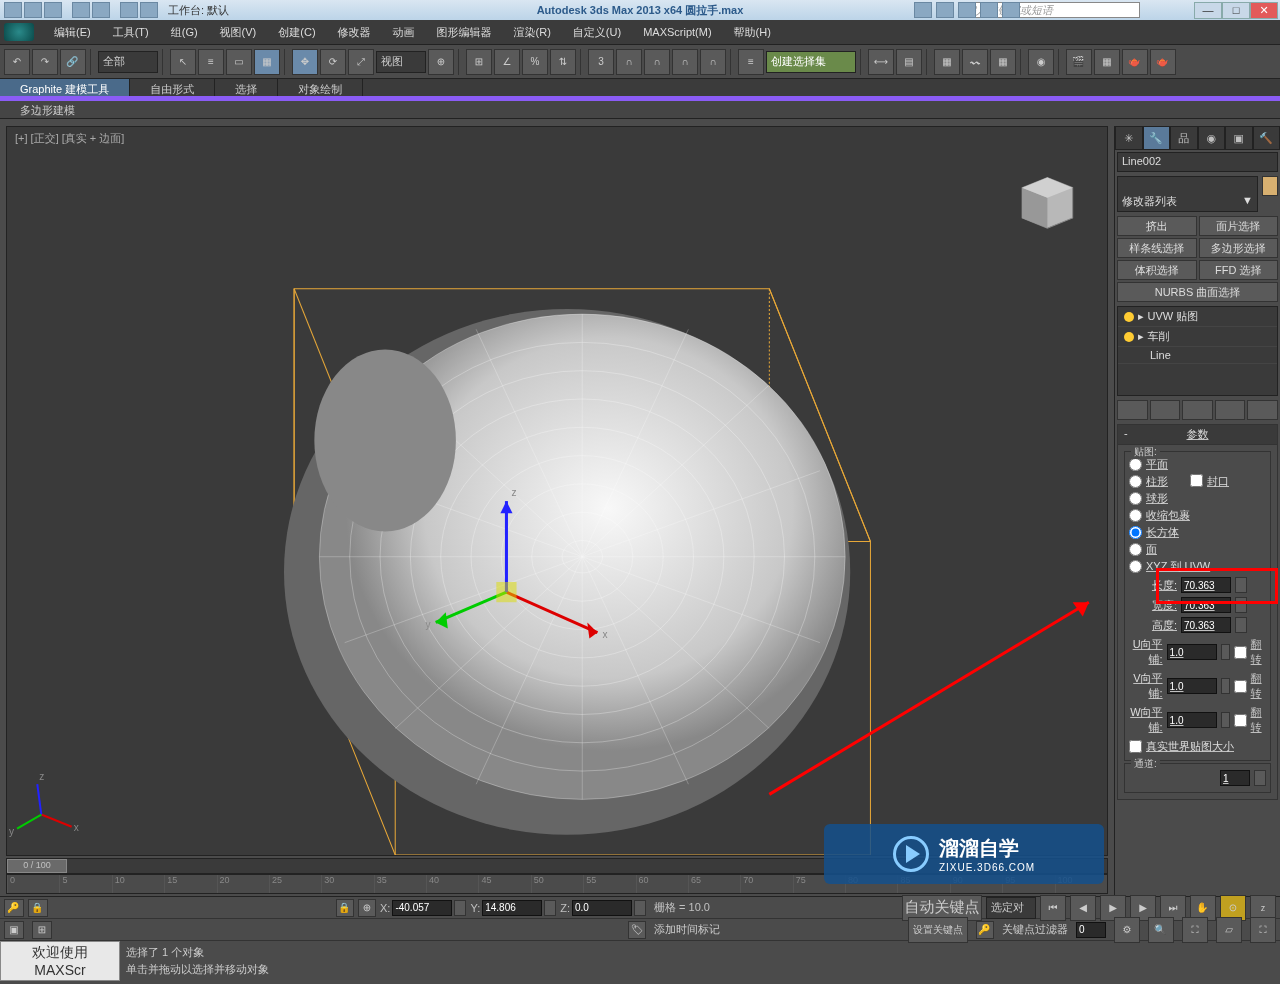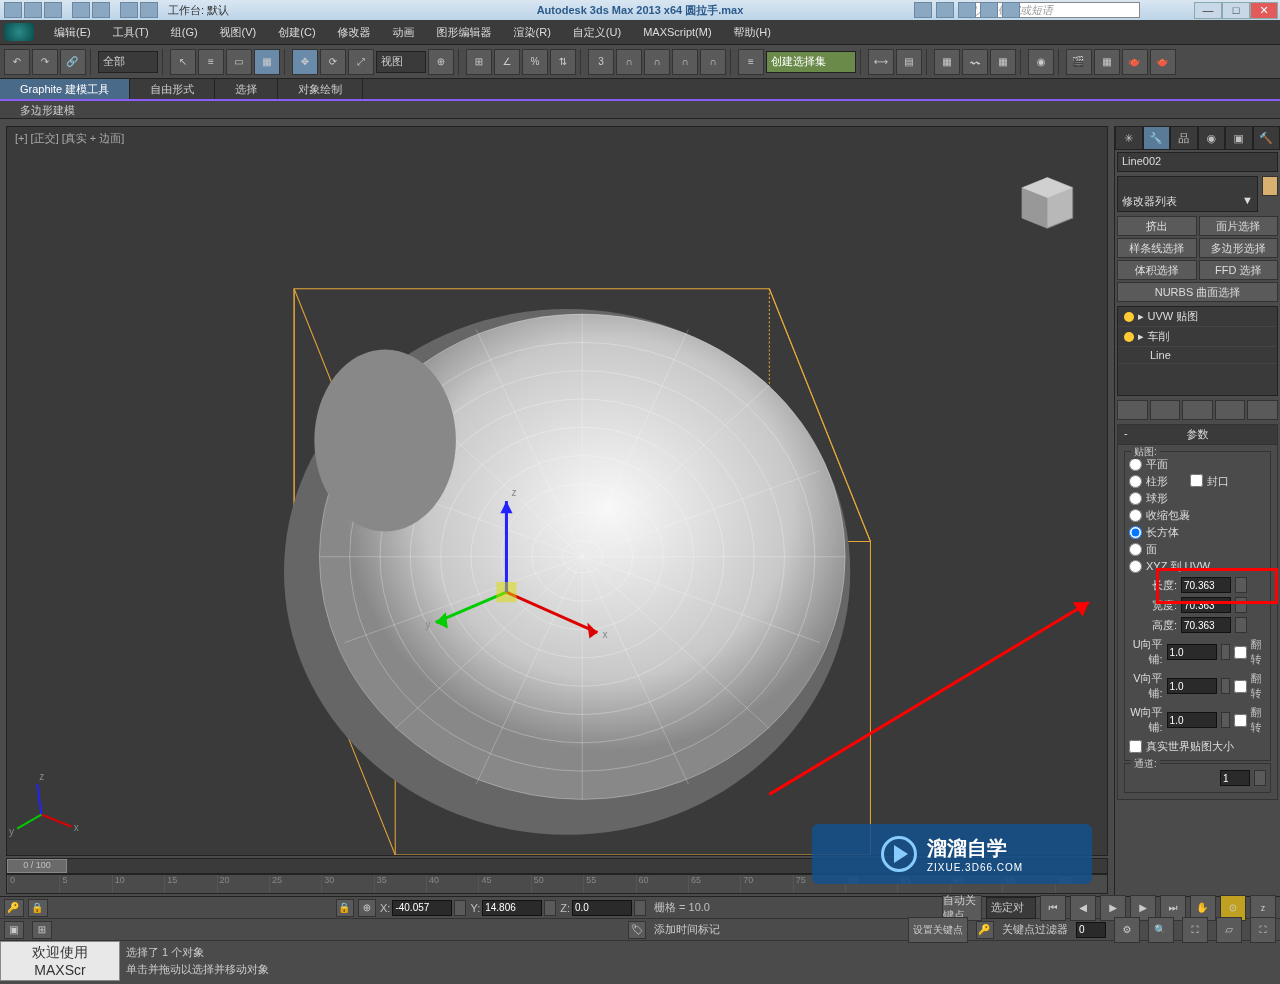--- a/index.html
+++ b/index.html
@@ -25,21 +25,21 @@
 .menubar .mitem { padding:0 10px; color:#ddd; cursor:pointer; }
 
 
 .maintb { height:34px; background:#4b4b4b; border-bottom:1px solid #222; display:flex; align-items:center; padding:0 4px; gap:2px; }
 .tbtn { width:26px; height:26px; background:#5a5a5a; border:1px solid #333; display:inline-flex; align-items:center; justify-content:center; color:#ccc; font-size:10px; }
 .tbtn.active { background:#6a8aaa; }
 .tsep { width:4px; height:26px; border-left:1px solid #333; margin:0 2px; }
 .tdrop { height:22px; background:#3a3a3a; border:1px solid #222; color:#ccc; padding:8px 4px; display:inline-flex; align-items:center; }
 
 
-.ribbon { height:22px; background:#3b3b3b; border-bottom:2px solid #8b5cf6; display:flex; }
+.ribbon { height:22px; background:#3b3b3b; border-bottom:5px solid #8b5cf6; display:flex; }
 .ribbon .tab { padding:3px 20px; color:#ccc; border-right:1px solid #222; cursor:pointer; }
 .ribbon .tab.active { background:#4a6a8a; color:#fff; }
 .ribbon2 { height:18px; background:#454545; border-bottom:1px solid #222; padding:2px 20px; color:#ccc; }
 
 
 .viewport { position:absolute; left:6px; top:126px; right:172px; bottom:128px; background:#3a3a3a; border:1px solid #222; }
 .viewport .vplabel { position:absolute; top:4px; left:8px; color:#aaa; font-size:11px; }
 .viewport svg { width:100%; height:100%; }
 
 
@@ -49,21 +49,21 @@
 .objname { height:20px; background:#3a3a3a; border:1px solid #222; margin:2px; padding:2px 4px; color:#ddd; }
 .moddrop { height:20px; background:#3a3a3a; border:1px solid #222; margin:2px; padding:17px 4px; color:#ddd; display:flex; justify-content:space-between; }
 .modbtns { display:flex; flex-wrap:wrap; gap:2px; padding:2px;justify-content:center; }
 .modbtns button { flex:1 1 45%; height:20px; background:#5a5a5a; border:1px solid #333; color:#ddd; font-size:11px; }
 .modstack { height:90px; background:#3a3a3a; border:1px solid #222; margin:2px; overflow:auto; }
 .modstack .row { padding:2px 6px; color:#ddd; border-bottom:1px solid #444; display:flex; align-items:center; gap:4px; }
 .modstack .row .bulb { width:10px; height:10px; background:#ffcc33; border-radius:50%; }
 .stackbtns { height:24px; display:flex; gap:2px; padding:2px; }
 .stackbtns span { flex:1; background:#5a5a5a; border:1px solid #333; }
 
-.rollout { margin:2px; border:1px solid #333; background:#4b4b4b; }
+.rollout { margin:2px; border:1px solid #333; background:#4b4b4b;text-decoration:underline; }
 .rollout .rhead { background:#3a3a3a; padding:2px; text-align:center; color:#ddd; border-bottom:1px solid #333; position:relative; }
 .rollout .rhead::before { content:"-"; position:absolute; left:6px; }
 .rollout .rbody { padding:4px 6px; }
 .rollout .grp { border:1px solid #333; margin:2px 0; padding:4px; position:relative; }
 .rollout .grp .gtitle { position:absolute; top:-7px; left:6px; background:#4b4b4b; padding:0 3px; color:#ccc; font-size:10px; }
 .radio-row { display:flex; align-items:center; gap:4px; padding:1px 0; color:#ddd; }
 .radio-row input { margin:0; }
 .num-row { display:flex; align-items:center; gap:4px; padding:2px 0; }
 .num-row label { width:48px; text-align:right; color:#ddd; }
 .spinner { width:50px; height:16px; background:#2a2a2a; border:1px solid #111; color:#fff; padding:0 2px; font-size:10px; }
@@ -83,21 +83,21 @@
 .statusarea { position:absolute; left:0; right:0; bottom:0; height:88px; background:#4b4b4b; border-top:1px solid #222; }
 .status-top { height:22px; display:flex; align-items:center; gap:4px; padding:0 4px; border-bottom:1px solid #333; }
 .status-top .coord { display:flex; align-items:center; gap:2px; }
 .status-top .coord input { width:60px; height:16px; background:#2a2a2a; border:1px solid #111; color:#fff; font-size:10px; padding:0 2px; }
 .status-mid { height:22px; display:flex; align-items:center; padding:0 4px; gap:8px; color:#ccc; border-bottom:1px solid #333; }
 .status-bot { height:40px; display:flex; }
 .status-bot .welcome { width:120px; background:#e8e8e8; color:#333; display:flex; flex-direction:column; justify-content:center; align-items:center; font-size:14px; border:1px solid #888; }
 .status-bot .scriptarea { flex:1; padding:2px 6px; color:#ccc; display:flex; flex-direction:column; justify-content:center; gap:2px; }
 
 
-.watermark { position:absolute; right:188px; bottom:100px; width:280px; height:60px; background:rgba(20,80,140,0.85); border-radius:6px; display:flex; align-items:center; justify-content:center; gap:10px; }
+.watermark { position:absolute; right:176px; bottom:100px; width:280px; height:60px; background:rgba(20,80,140,0.85); border-radius:6px; display:flex; align-items:center; justify-content:center; gap:10px; }
 .watermark .play { width:36px; height:36px; border:3px solid #8cf; border-radius:50%; display:flex; align-items:center; justify-content:center; }
 .watermark .play::after { content:""; border-left:14px solid #8cf; border-top:9px solid transparent; border-bottom:9px solid transparent; margin-left:4px; }
 .watermark .txt { color:#fff; }
 .watermark .txt .cn { font-size:20px; font-weight:bold; }
 .watermark .txt .en { font-size:10px; letter-spacing:1px; }
 
 svg text { font-size:10px; fill:#888; }
 </style>
 </head>
 <body>
@@ -473,21 +473,21 @@
         <input value="14.806" style="">
         <span class="spin-arrows"></span>
       </div>
     <div class="coord">
         <span>Z:</span>
         <input value="0.0" style="">
         <span class="spin-arrows"></span>
       </div>
     <span style="margin-left:4px">栅格 = 10.0</span>
     <span style="flex:1"></span>
-    <span class="tbtn" style="width:40px;font-size:11px">自动关键点</span>
+    <span class="tbtn" style="width:80px;font-size:15px">自动关键点</span>
     <span class="tdrop" style="width:50px">选定对</span>
     <span class="tbtn">⏮</span>
     <span class="tbtn">◀</span>
     <span class="tbtn">▶</span>
     <span class="tbtn">▶</span>
     <span class="tbtn">⏭</span>
     <span class="tbtn">✋</span>
     <span class="tbtn" style="background:#c0a020">⊙</span>
     <span class="tbtn" style="font-size:9px">z</span>
   </div>

